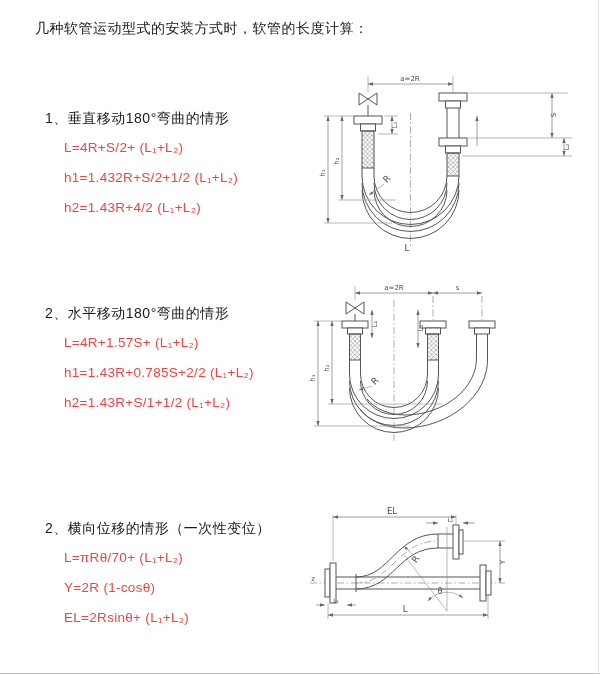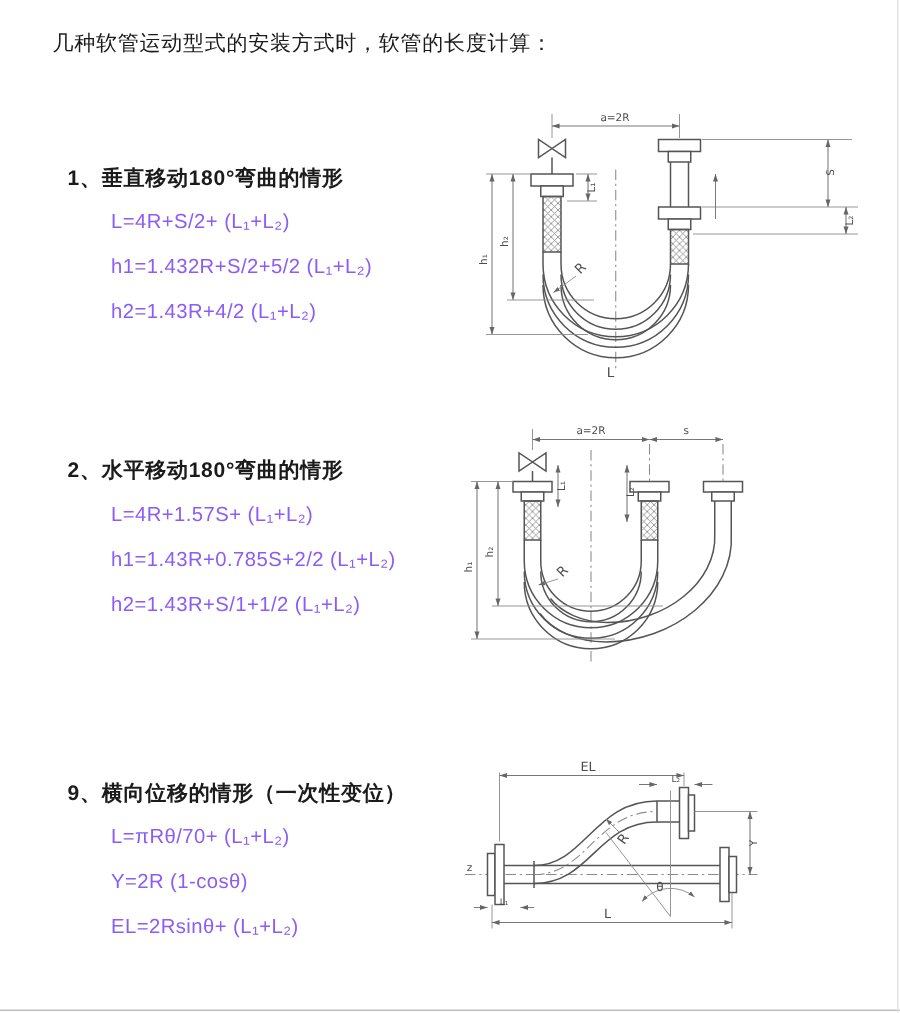--- a/index.html
+++ b/index.html
@@ -1,51 +1,51 @@
 <!DOCTYPE html>
 <html><head>
 <meta charset="utf-8">
 <style>
   html,body{margin:0;padding:0}
   body{
     width:600px;height:675px;position:relative;background:#ffffff;
     font-family:"Liberation Sans","DejaVu Sans",sans-serif;color:#1b1b1b;overflow:hidden;
   }
   .title{position:absolute;left:35px;top:20px;font-size:14px;font-weight:normal;letter-spacing:.5px;white-space:nowrap}
-  .heading{position:absolute;left:45px;font-size:14px;font-weight:bold;letter-spacing:.5px;white-space:nowrap}
-  .formula{position:absolute;left:74px;font-size:13.5px;letter-spacing:.3px;white-space:nowrap;color:#8b5cf6}
+  .heading{position:absolute;left:45px;font-size:14px;font-weight:normal;letter-spacing:.5px;white-space:nowrap}
+  .formula{position:absolute;left:64px;font-size:13.5px;letter-spacing:.3px;white-space:nowrap;color:#ef4444}
   svg{position:absolute;overflow:visible}
   .ln{stroke:#555;stroke-width:1;fill:none}
   .tn{stroke:#8a8a8a;stroke-width:.6;fill:none}
   .dm{stroke:#787878;stroke-width:.7;fill:none}
   .cl{stroke:#8a8a8a;stroke-width:.7;fill:none;stroke-dasharray:7 2.5 1.5 2.5}
   .fl{fill:#ffffff;stroke:#555;stroke-width:1}
   .br{stroke:#555;stroke-width:1}
   svg text{fill:#4c4c4c;font-family:"DejaVu Sans",sans-serif}
   .dt{font-size:7px}
   .bt{font-size:9px}
   .scan-edge-bottom{position:absolute;left:0;right:0;bottom:1px;height:1px;background:#bdbdbd}
   .scan-edge-right{position:absolute;top:0;bottom:0;right:1px;width:1px;background:#e3e3e3}
 </style>
 </head>
 <body>
 
 <div class="title">几种软管运动型式的安装方式时，软管的长度计算：</div>
 
 <div class="heading" style="top:110px">1、垂直移动180°弯曲的情形</div>
 <div class="formula" style="top:140px">L=4R+S/2+ (L₁+L₂)</div>
-<div class="formula" style="top:170px">h1=1.432R+S/2+5/2 (L₁+L₂)</div>
+<div class="formula" style="top:170px">h1=1.432R+S/2+1/2 (L₁+L₂)</div>
 <div class="formula" style="top:200px">h2=1.43R+4/2 (L₁+L₂)</div>
 
 <div class="heading" style="top:305px">2、水平移动180°弯曲的情形</div>
 <div class="formula" style="top:335px">L=4R+1.57S+ (L₁+L₂)</div>
 <div class="formula" style="top:365px">h1=1.43R+0.785S+2/2 (L₁+L₂)</div>
 <div class="formula" style="top:395px">h2=1.43R+S/1+1/2 (L₁+L₂)</div>
 
-<div class="heading" style="top:520px">9、横向位移的情形（一次性变位）</div>
+<div class="heading" style="top:520px">2、横向位移的情形（一次性变位）</div>
 <div class="formula" style="top:550px">L=πRθ/70+ (L₁+L₂)</div>
 <div class="formula" style="top:580px">Y=2R (1-cosθ)</div>
 <div class="formula" style="top:610px">EL=2Rsinθ+ (L₁+L₂)</div>
 
 <svg style="left:300px;top:68px" width="286" height="192" viewBox="0 0 286 192">
   <defs>
     <pattern id="b1" width="4.5" height="4.5" patternUnits="userSpaceOnUse">
       <path d="M0,4.5 L4.5,0 M0,0 L4.5,4.5" stroke="#7a7a7a" stroke-width="0.5"></path>
     </pattern>
     <marker id="a1" markerWidth="8" markerHeight="8" refX="7.2" refY="3" orient="auto-start-reverse">

